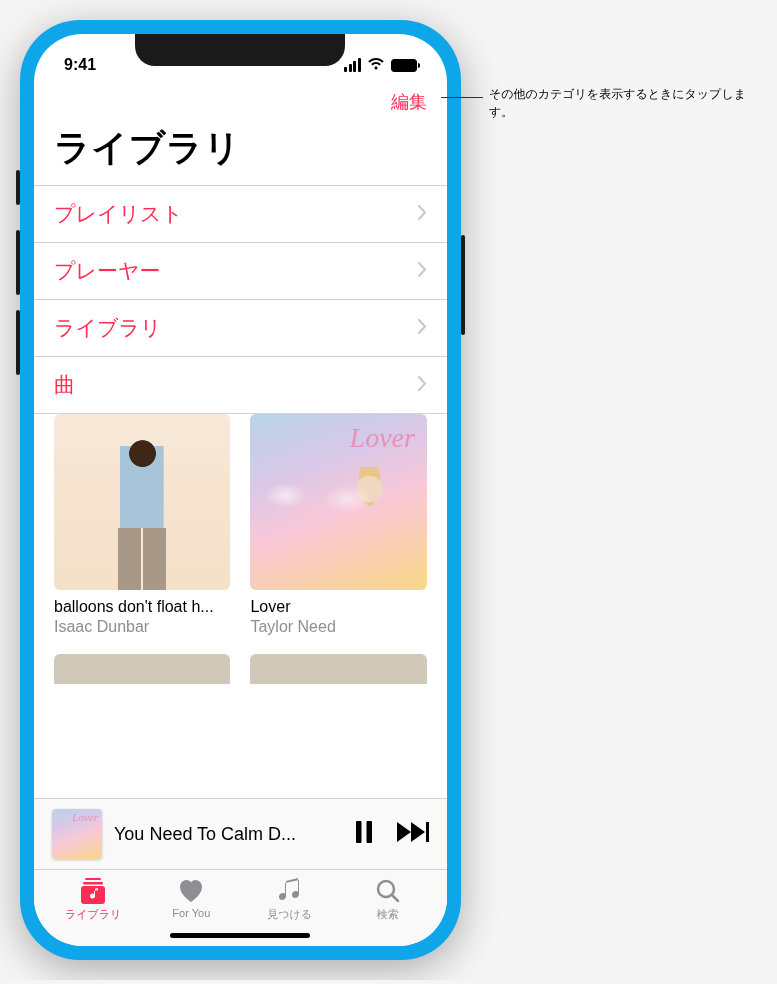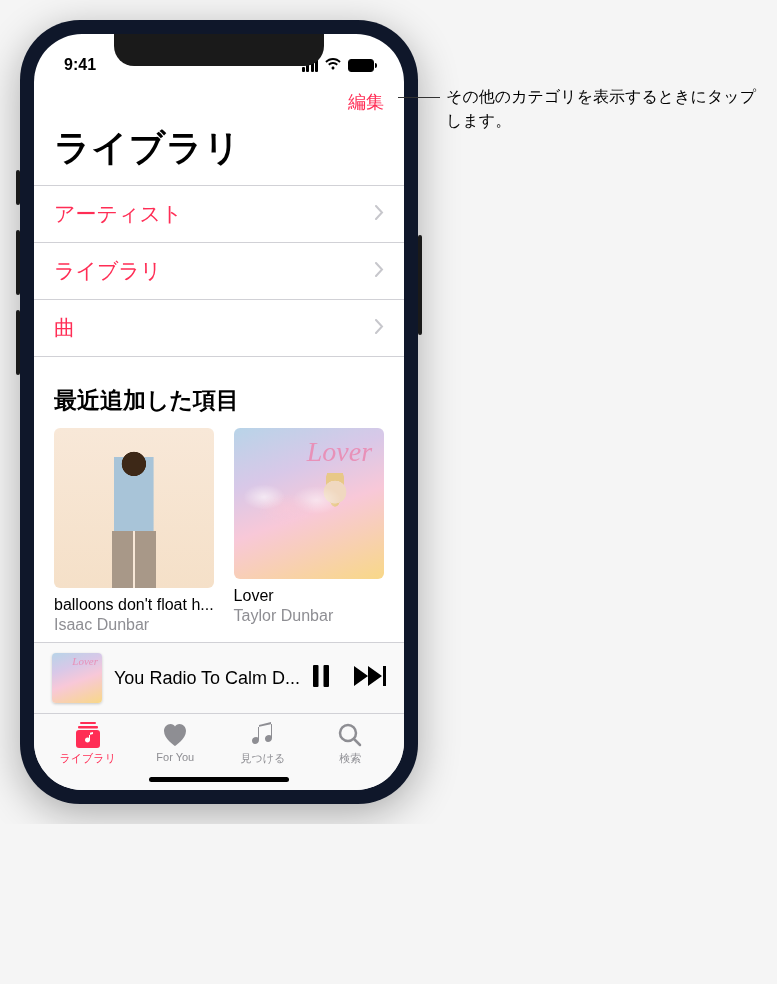--- a/index.html
+++ b/index.html
@@ -6,22 +6,22 @@
     body {
       background: #f5f5f5;
       font-family: -apple-system, BlinkMacSystemFont, "Hiragino Sans", sans-serif;
       display: flex;
       align-items: flex-start;
       gap: 10px;
       padding: 20px;
     }
     .device {
       width: 460px;
-      height: 784px;
-      background: #0f172a;
+      height: 940px;
+      background: #0ea5e9;
       border-radius: 60px;
       padding: 14px;
       position: relative;
       box-shadow: 0 10px 40px rgba(0,0,0,0.3);
     }
     .side-btn {
       position: absolute;
       background: #1a1a1a;
       border-radius: 3px;
     }
@@ -206,21 +206,21 @@
     .home-indicator {
       height: 22px; display: flex; justify-content: center; align-items: center;
       background: rgba(248,248,248,0.92);
     }
     .home-indicator span {
       width: 140px; height: 5px; background: #000; border-radius: 3px;
     }
 
     .annotations {
       padding-top: 65px;
-      font-size: 16px;
+      font-size: 12px;
       line-height: 1.5;
     }
     .anno { position: relative; padding-left: 18px; }
     .anno::before {
       content:''; position:absolute; left:-30px; top:12px;
       width:42px; height:1px; background:#333;
     }
     .anno-player { margin-top: 680px; }
   </style>
 </head>
@@ -257,74 +257,79 @@
 
     <div class="nav-bar">
       <span class="nav-edit">編集</span>
     </div>
 
     <h1 class="page-title">ライブラリ</h1>
 
     <div class="main-scroll">
       <div class="category-list">
         <div class="category-row">
-          <span>アーティスト</span>
+          <span>プレイリスト</span>
+          <span class="chev"><svg viewBox="0 0 9 15">
+                <path d="M1 1l6 6.5L1 14" stroke="#c7c7cc" stroke-width="2" fill="none" stroke-linecap="round"></path>
+              </svg></span>
+        </div>
+        <div class="category-row">
+          <span>プレーヤー</span>
           <span class="chev"><svg viewBox="0 0 9 15">
                 <path d="M1 1l6 6.5L1 14" stroke="#c7c7cc" stroke-width="2" fill="none" stroke-linecap="round"></path>
               </svg></span>
         </div>
         <div class="category-row">
           <span>ライブラリ</span>
           <span class="chev"><svg viewBox="0 0 9 15">
                 <path d="M1 1l6 6.5L1 14" stroke="#c7c7cc" stroke-width="2" fill="none" stroke-linecap="round"></path>
               </svg></span>
         </div>
         <div class="category-row">
           <span>曲</span>
           <span class="chev"><svg viewBox="0 0 9 15">
                 <path d="M1 1l6 6.5L1 14" stroke="#c7c7cc" stroke-width="2" fill="none" stroke-linecap="round"></path>
               </svg></span>
         </div>
       </div>
 
-      <h2 class="section-header">最近追加した項目</h2>
 
       <div class="album-grid">
         <div class="album-card">
           <div class="album-art art-balloons">
             <div class="person-fig"></div>
           </div>
           <div class="album-title">balloons don't float h...</div>
           <div class="album-artist">Isaac Dunbar</div>
         </div>
         <div class="album-card">
           <div class="album-art art-lover">
             <div class="clouds"></div>
             <span class="lover-title">Lover</span>
           </div>
           <div class="album-title">Lover</div>
-          <div class="album-artist">Taylor Dunbar</div>
+          <div class="album-artist">Taylor Need</div>
         </div>
       </div>
 
       <div class="album-grid peek">
         <div class="album-card">
             <div class="album-art"></div>
           </div>
         <div class="album-card">
             <div class="album-art"></div>
           </div>
       </div>
     </div>
 
     <div class="now-playing">
       <div class="np-art">
         <span>Lover</span>
       </div>
-      <div class="np-title">You Radio To Calm D...</div>
+      <div class="np-title">You Need To Calm D...</div>
       <div class="np-controls">
         <span>
           <svg width="18" height="22" viewBox="0 0 18 22">
               <rect x="1" y="0" width="5.5" height="22" rx="1"></rect>
               <rect x="11.5" y="0" width="5.5" height="22" rx="1"></rect>
             </svg>
         </span>
         <span>
           <svg width="32" height="20" viewBox="0 0 32 20">
               <path d="M0 0l14 10L0 20zM14 0l14 10-14 10zM29 0h3v20h-3z"></path>

